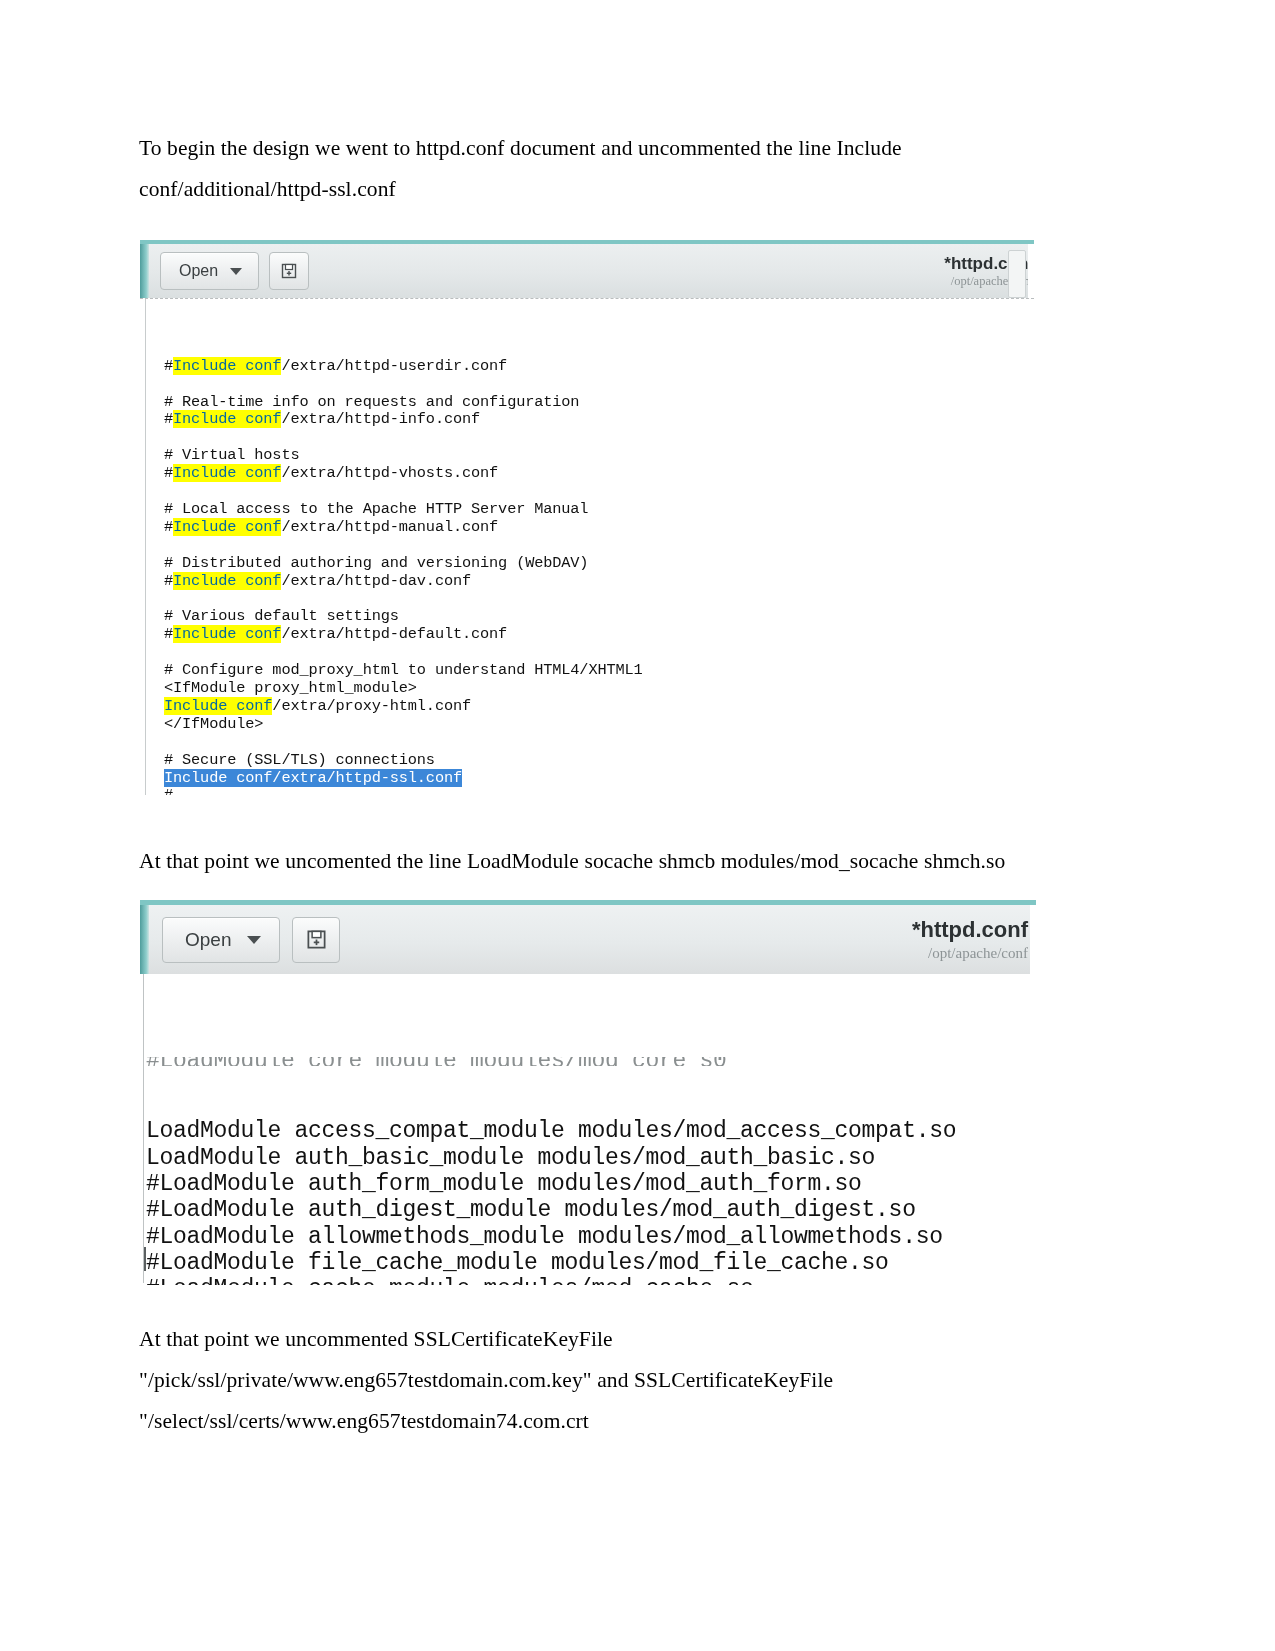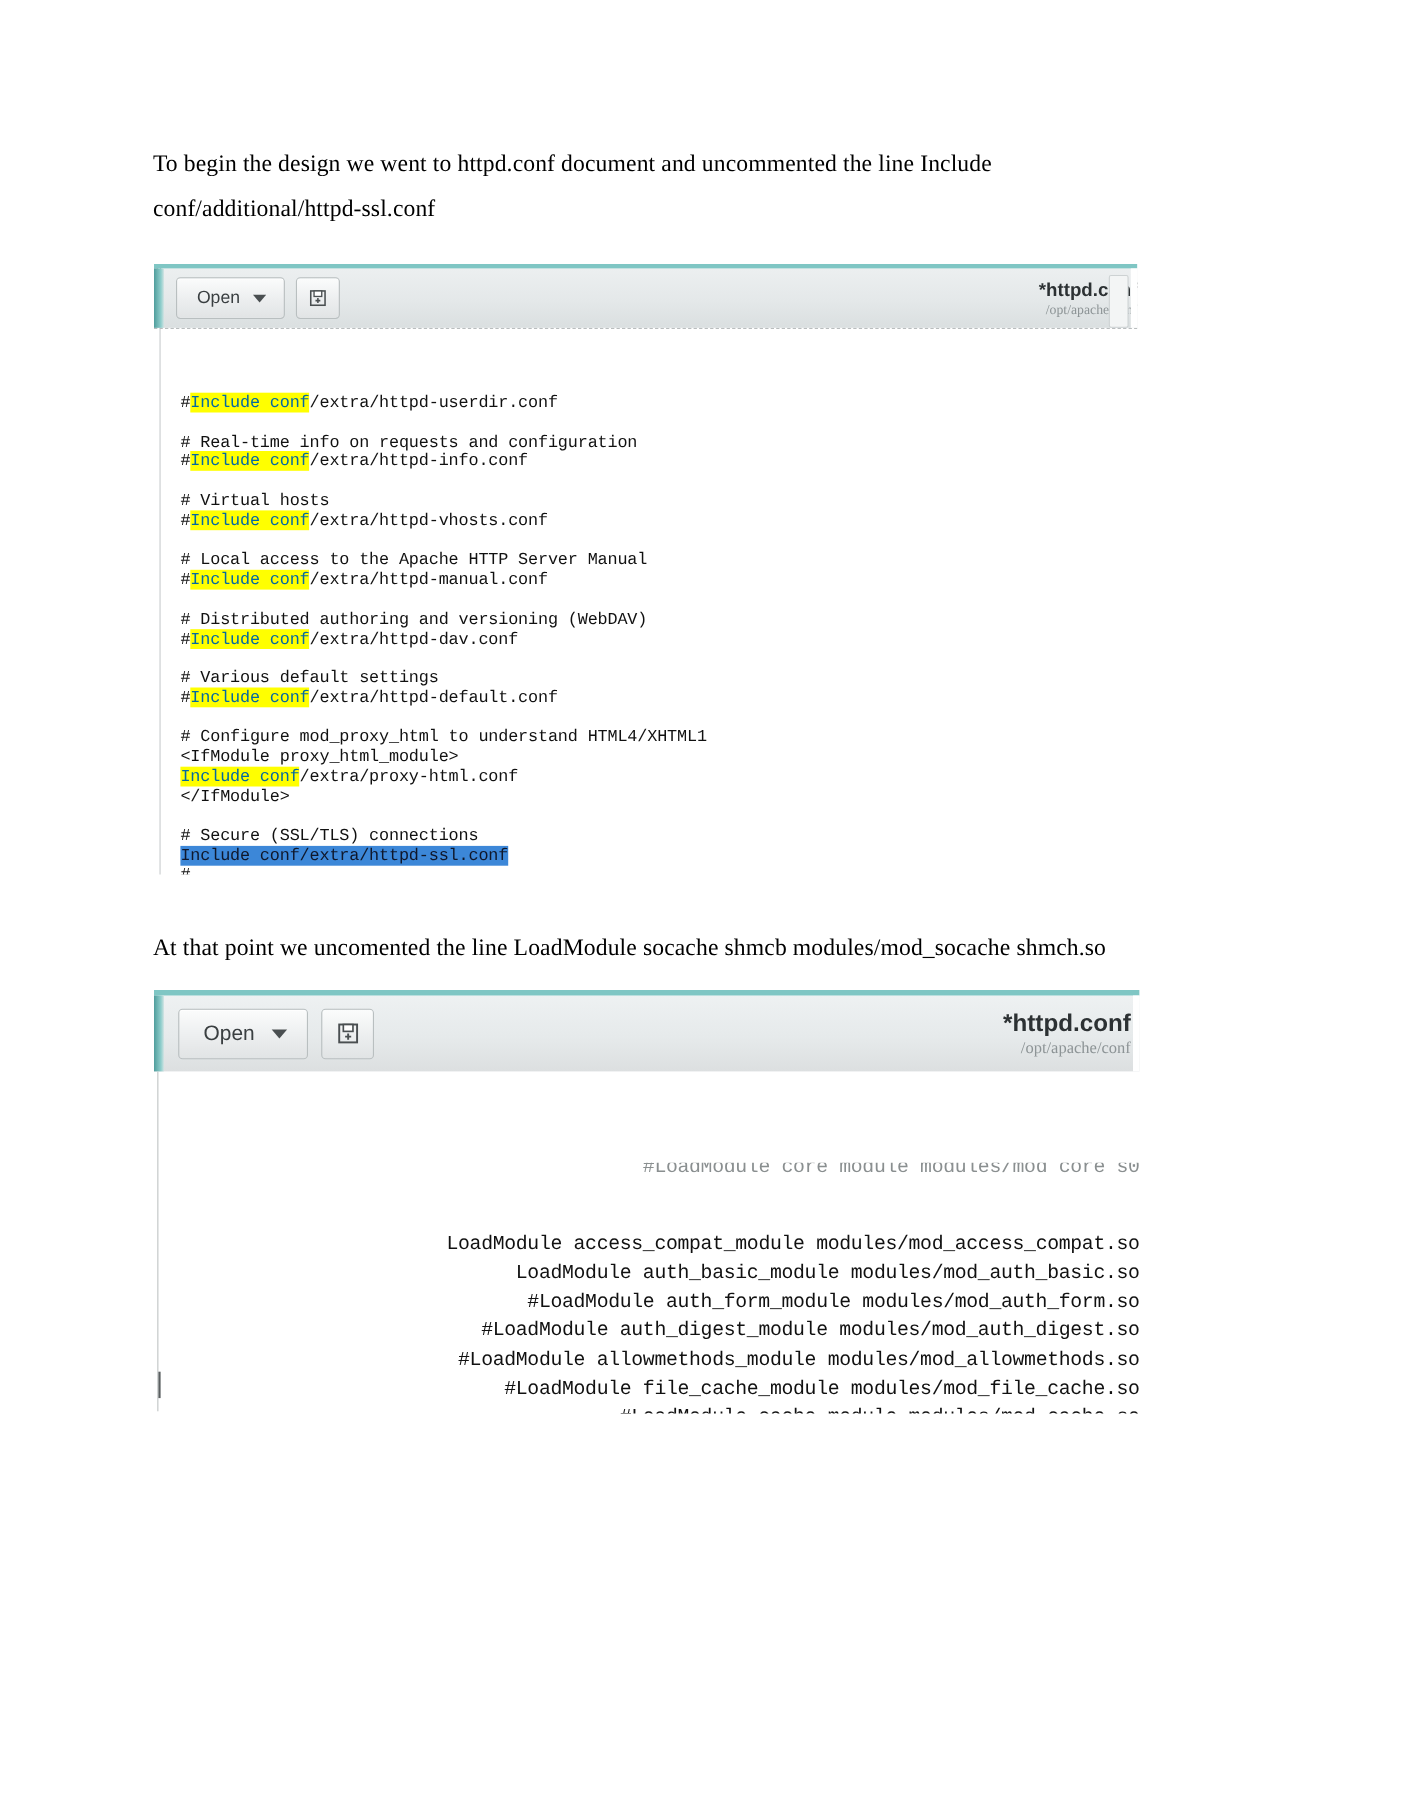--- a/index.html
+++ b/index.html
@@ -210,30 +210,29 @@
   .ca1 {
     padding: 5px 0 0 24px;
     font-size: 15.3px;
     line-height: 17.9px;
     letter-spacing: -0.15px;
     height: 497px;
     border-top: 1px dashed #b9bdbe;
   }
   .ca2 {
     padding: 4px 0 0 6px;
-    font-size: 18px;
+    font-size: 23px;
     line-height: 26.3px;
     letter-spacing: -0.3px;
     height: 311px;
-    text-align: right;
   }
   .code-line { color: #111; }
   .blank { color: transparent; }
   .hl-yellow { background: #ffff00; color: #0369a1; }
-  .hl-blue { background: #3c87d8; color: #0f172a; }
+  .hl-blue { background: #3c87d8; color: #ffffff; }
   .clipped-top {
     color: #8a8f90;
     overflow: hidden;
     display: block;
     height: 9px;
     line-height: 9px;
   }
   .gutter-line {
     position: absolute;
     left: 5px;
@@ -358,15 +357,16 @@
       <div class="codearea ca2">
         <div class="ca2-gutter"></div>
         <div class="clipped-top">#LoadModule core_module modules/mod_core_s0</div>
         <div id="ed2-lines"><div class="code-line">LoadModule access_compat_module modules/mod_access_compat.so</div><div class="code-line">LoadModule auth_basic_module modules/mod_auth_basic.so</div><div class="code-line">#LoadModule auth_form_module modules/mod_auth_form.so</div><div class="code-line">#LoadModule auth_digest_module modules/mod_auth_digest.so</div><div class="code-line">#LoadModule allowmethods_module modules/mod_allowmethods.so</div><div class="code-line">#LoadModule file_cache_module modules/mod_file_cache.so</div><div class="code-line">#LoadModule cache_module modules/mod_cache.so</div></div>
         <div class="caret-bar"></div>
       </div>
     </div>
 
     <div class="spacer-md"></div>
 
+    <p class="para">At that point we uncommented SSLCertificateKeyFile "/pick/ssl/private/www.eng657testdomain.com.key" and SSLCertificateKeyFile "/select/ssl/certs/www.eng657testdomain74.com.crt</p>
 
   </div>
 </div>
 
 </body></html>

